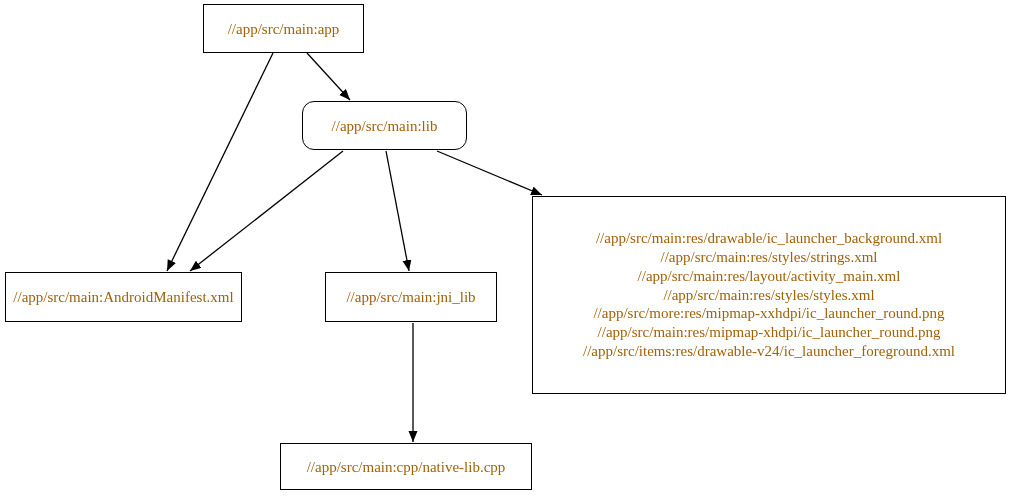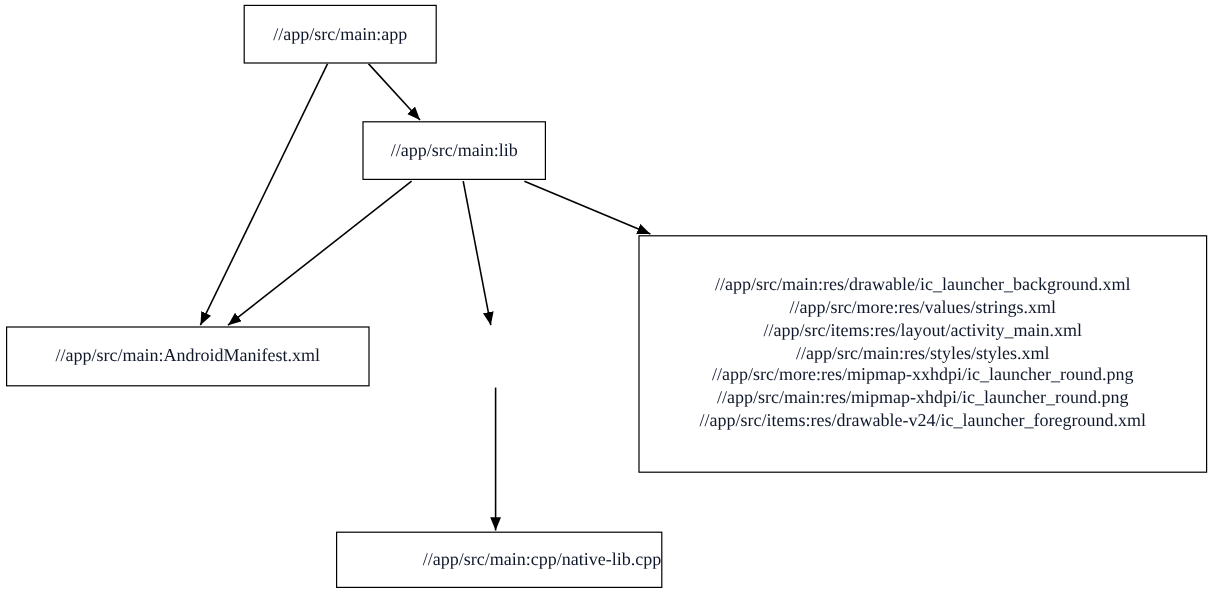--- a/index.html
+++ b/index.html
@@ -6,21 +6,21 @@
     margin: 0;
     padding: 0;
     background: #ffffff;
   }
   .canvas {
     position: relative;
     width: 1018px;
     height: 496px;
     background: #ffffff;
     font-family: "Liberation Serif", "DejaVu Serif", serif;
-    color: #0f172a;
+    color: #a16207;
     overflow: hidden;
   }
   .edges {
     position: absolute;
     left: 0;
     top: 0;
     width: 1018px;
     height: 496px;
   }
   .edges line {
@@ -34,24 +34,24 @@
     background: #ffffff;
     display: flex;
     align-items: center;
     justify-content: center;
     text-align: center;
     font-size: 15px;
     line-height: 1.2;
     white-space: nowrap;
   }
   .node-app            { left: 203px; top: 4px;   width: 161px; height: 49px; }
-  .node-lib            { left: 302px; top: 101px; width: 153px; height: 49px; }
-  .node-manifest       { left: 5px;   top: 272px; width: 303px; height: 50px; }
+  .node-lib            { left: 302px; top: 101px; width: 165px; height: 49px; border-radius: 12px; }
+  .node-manifest       { left: 5px;   top: 272px; width: 237px; height: 50px; }
   .node-jni-lib        { left: 325px; top: 272px; width: 172px; height: 50px; }
-  .node-native         { left: 280px; top: 443px; width: 272px; height: 47px; justify-content: flex-end; }
+  .node-native         { left: 280px; top: 443px; width: 252px; height: 47px; }
   .node-res {
     left: 532px; top: 196px; width: 474px; height: 198px;
     flex-direction: column;
   }
   .node-res .res-line {
     line-height: 18.8px;
     font-size: 15px;
   }
 </style>
 </head>
@@ -78,25 +78,28 @@
   </div>
 
   <div class="node node-lib">
     <span>//app/src/main:lib</span>
   </div>
 
   <div class="node node-manifest">
     <span>//app/src/main:AndroidManifest.xml</span>
   </div>
 
+  <div class="node node-jni-lib">
+    <span>//app/src/main:jni_lib</span>
+  </div>
 
   <div class="node node-res">
     <div class="res-line">//app/src/main:res/drawable/ic_launcher_background.xml</div>
-    <div class="res-line">//app/src/more:res/values/strings.xml</div>
-    <div class="res-line">//app/src/items:res/layout/activity_main.xml</div>
+    <div class="res-line">//app/src/main:res/styles/strings.xml</div>
+    <div class="res-line">//app/src/main:res/layout/activity_main.xml</div>
     <div class="res-line">//app/src/main:res/styles/styles.xml</div>
     <div class="res-line">//app/src/more:res/mipmap-xxhdpi/ic_launcher_round.png</div>
     <div class="res-line">//app/src/main:res/mipmap-xhdpi/ic_launcher_round.png</div>
     <div class="res-line">//app/src/items:res/drawable-v24/ic_launcher_foreground.xml</div>
   </div>
 
   <div class="node node-native">
     <span>//app/src/main:cpp/native-lib.cpp</span>
   </div>
 

